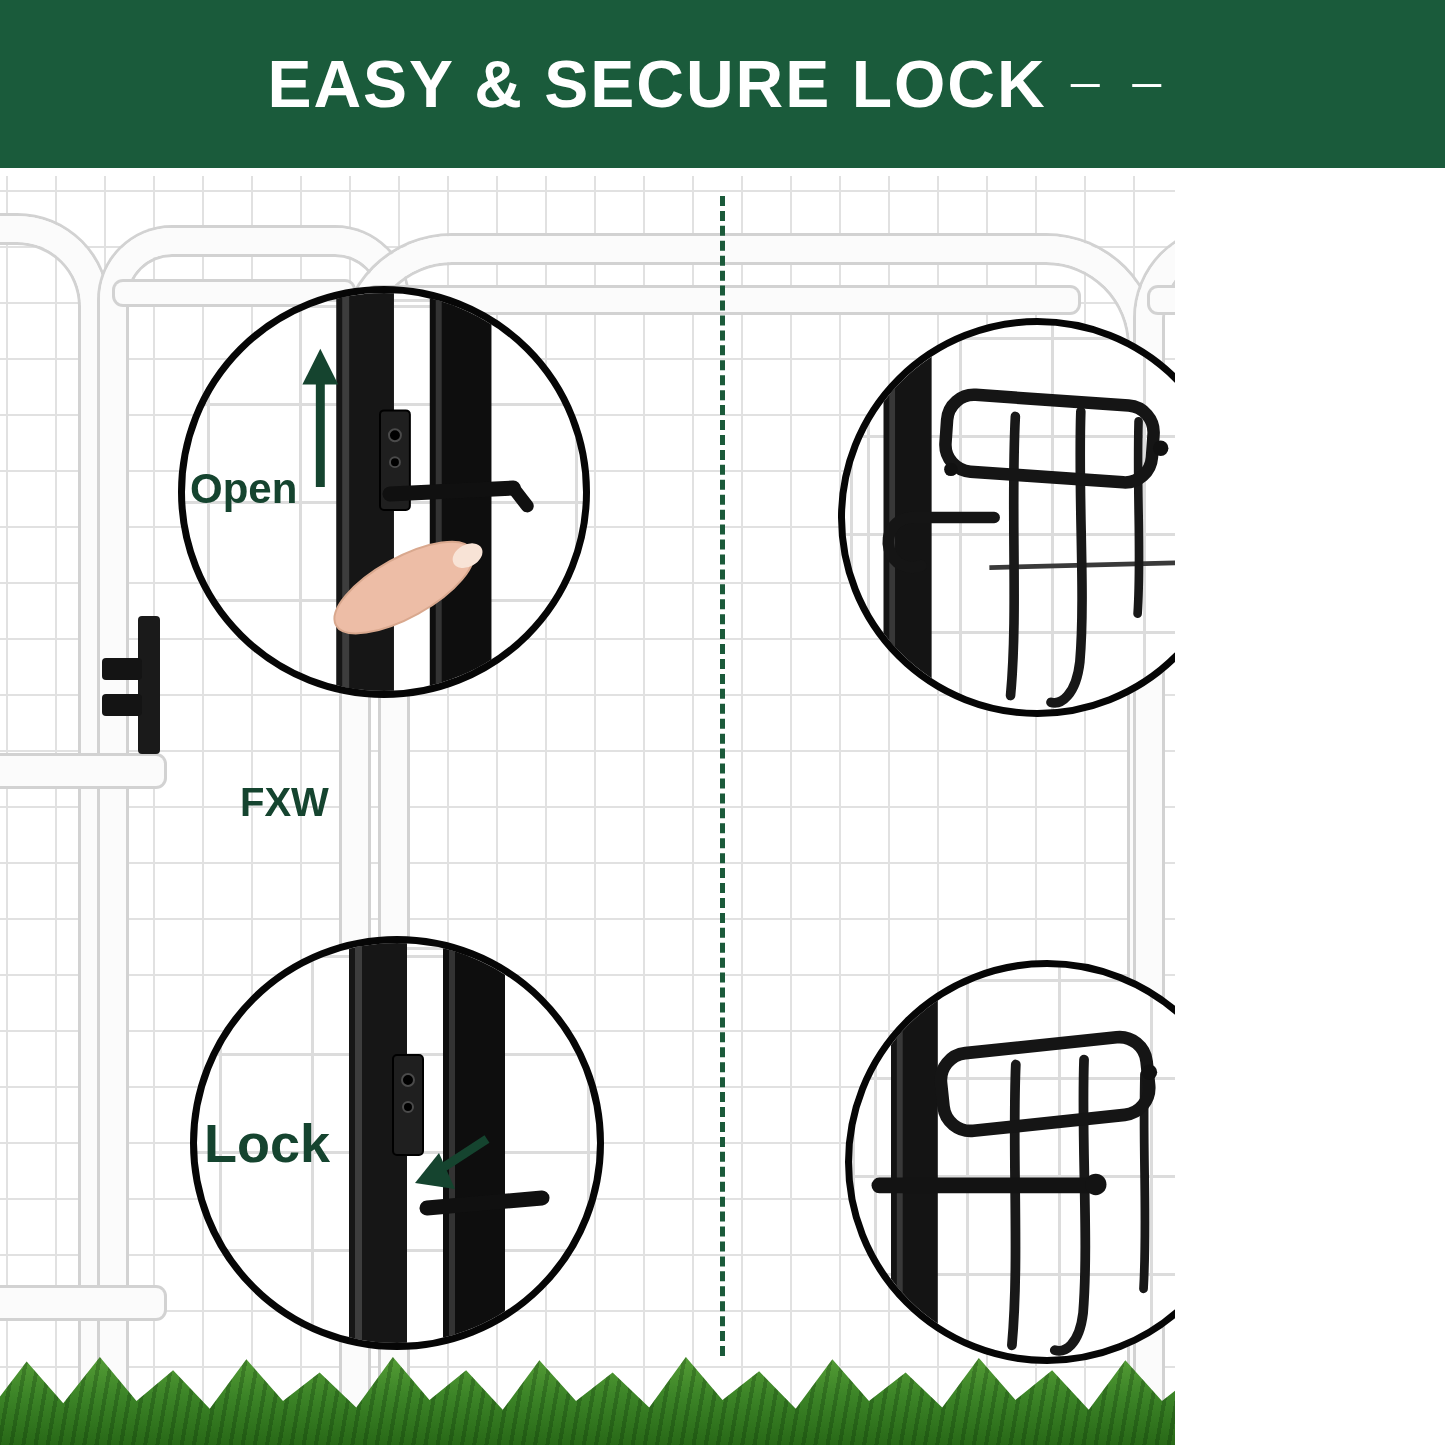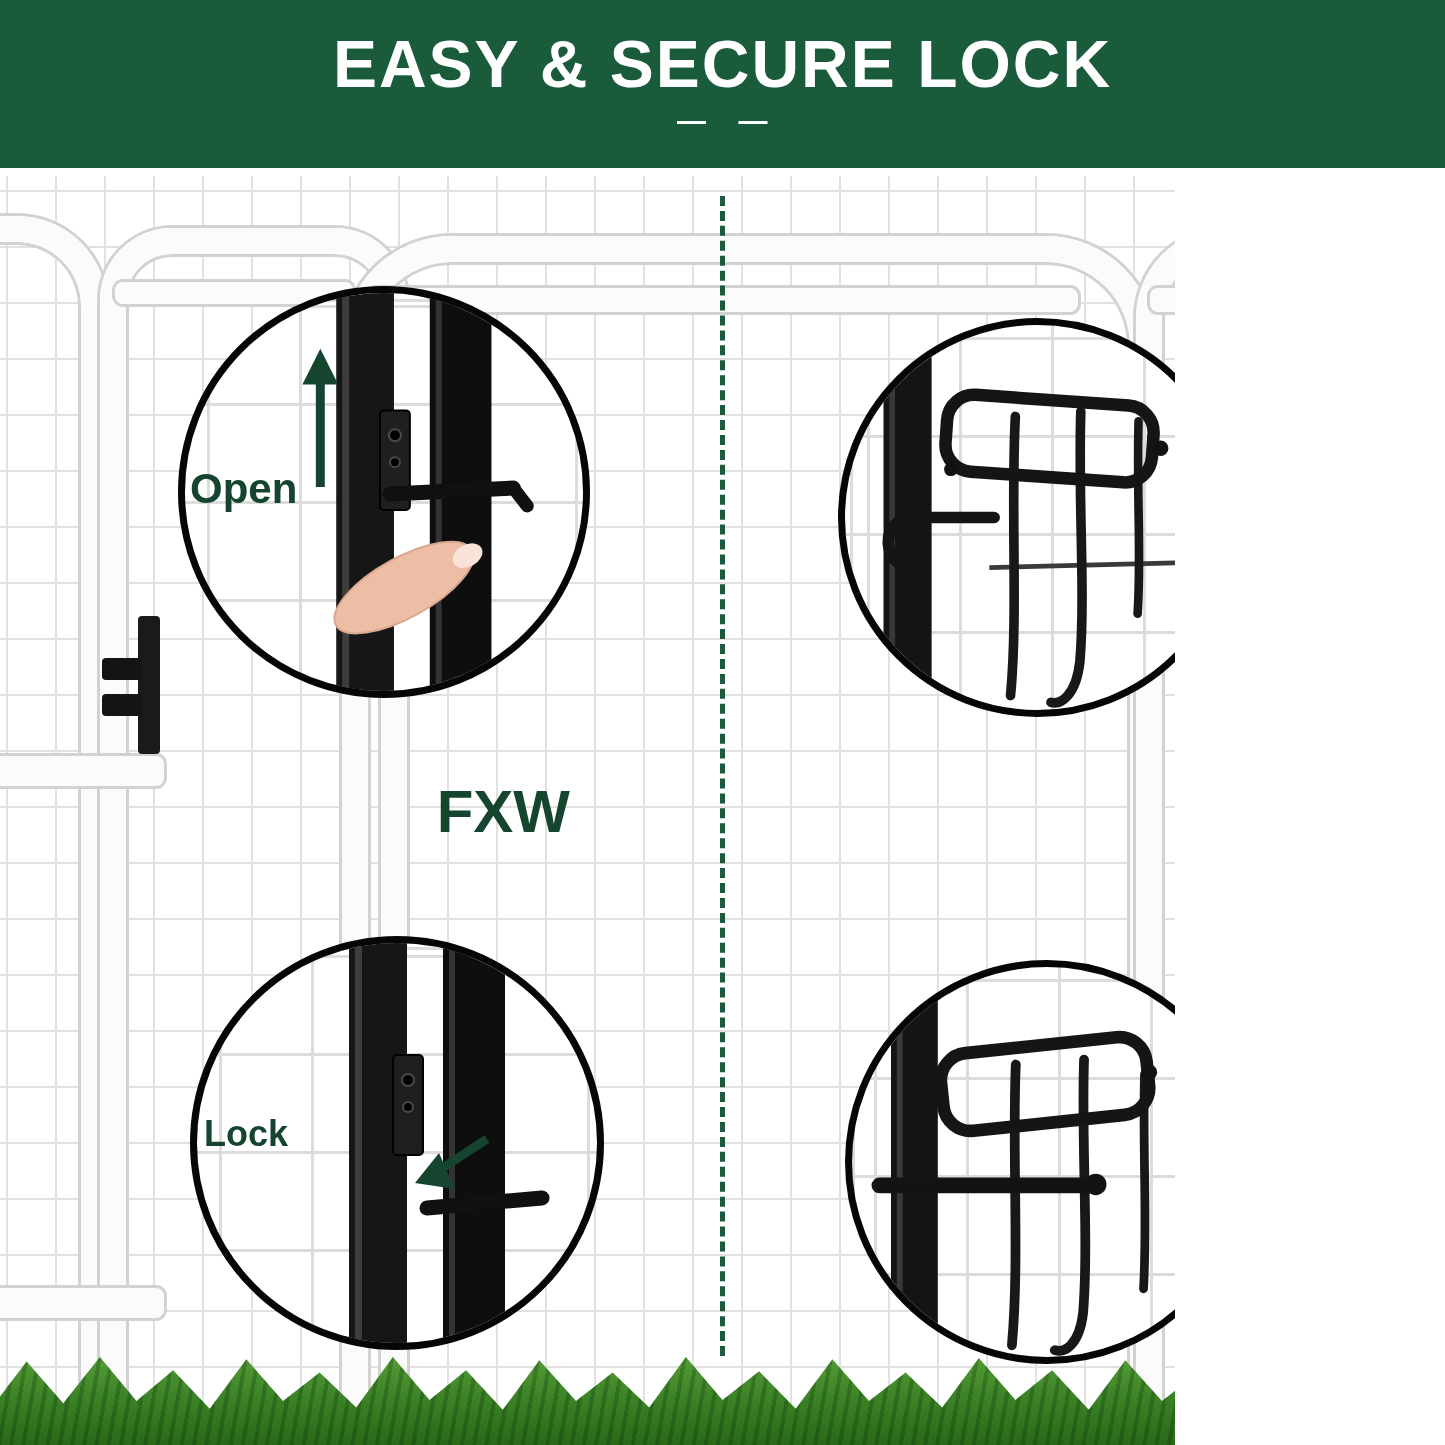--- a/index.html
+++ b/index.html
@@ -3,21 +3,21 @@
 <meta charset="utf-8">
 <style>
   html,body{margin:0;padding:0;background:#fff;}
   #canvas{
     position:relative;width:1445px;height:1445px;overflow:hidden;
     font-family:"Liberation Sans",sans-serif;background:#fff;
   }
   
   .banner{
     position:absolute;left:0;top:0;width:100%;height:168px;
-    background:#1A5B3B;color:#fff;display:flex;flex-direction:column;
+    background:#1A5B3B;color:#fff;display:flex;flex-direction:row;
     align-items:center;justify-content:center;gap:8px;z-index:10;
   }
   .banner h1{
     margin:0;font-size:66px;font-weight:800;letter-spacing:2px;line-height:1;
   }
   .banner .subtitle{
     font-size:29px;font-weight:500;letter-spacing:.5px;display:flex;align-items:center;
   }
   .banner .dash{margin:0 16px;font-weight:700;}
   
@@ -67,22 +67,22 @@
     background-position:22px 12px;
   }
   .callout svg{display:block;width:100%;height:100%;}
   .c1{left:178px;top:110px;width:398px;height:398px;}
   .c2{left:838px;top:142px;width:385px;height:385px;}
   .c3{left:190px;top:760px;width:400px;height:400px;}
   .c4{left:845px;top:784px;width:390px;height:390px;}
   
   .lbl{position:absolute;z-index:4;font-weight:800;line-height:1;}
   .lbl.open{left:190px;top:292px;font-size:42px;color:#15442F;}
-  .lbl.lock{left:204px;top:940px;font-size:36px;color:#15442F;}
-  .brand{position:absolute;z-index:4;font-weight:800;font-size:60px;line-height:1;text-align:right;}
+  .lbl.lock{left:204px;top:940px;font-size:54px;color:#15442F;}
+  .brand{position:absolute;z-index:4;font-weight:800;font-size:40px;line-height:1;text-align:left;}
   .brand.fxw{left:240px;top:606px;width:330px;color:#15442F;}
   .brand.others{left:895px;top:606px;width:340px;color:#4D4D4D;}
   
   .grass{
     position:absolute;left:-10px;top:1170px;width:1465px;height:110px;z-index:5;
     background:linear-gradient(to bottom,#5BA33A 0%,#3C8427 45%,#246314 100%);
     clip-path:polygon(0% 58%, 2.5% 14%, 5% 52%, 7.5% 10%, 10% 50%, 12.5% 22%, 15% 57%, 17.5% 12%, 20% 50%, 22.5% 24%, 25% 56%, 27.5% 10%, 30% 49%, 32.5% 22%, 35% 58%, 37.5% 13%, 40% 50%, 42.5% 24%, 45% 56%, 47.5% 10%, 50% 49%, 52.5% 23%, 55% 57%, 57.5% 12%, 60% 50%, 62.5% 24%, 65% 56%, 67.5% 11%, 70% 49%, 72.5% 22%, 75% 58%, 77.5% 13%, 80% 50%, 82.5% 24%, 85% 56%, 87.5% 10%, 90% 49%, 92.5% 22%, 95% 57%, 97.5% 12%, 100% 50%, 100% 100%, 0% 100%);
   }
   .grass::after{
     content:"";position:absolute;inset:0;

